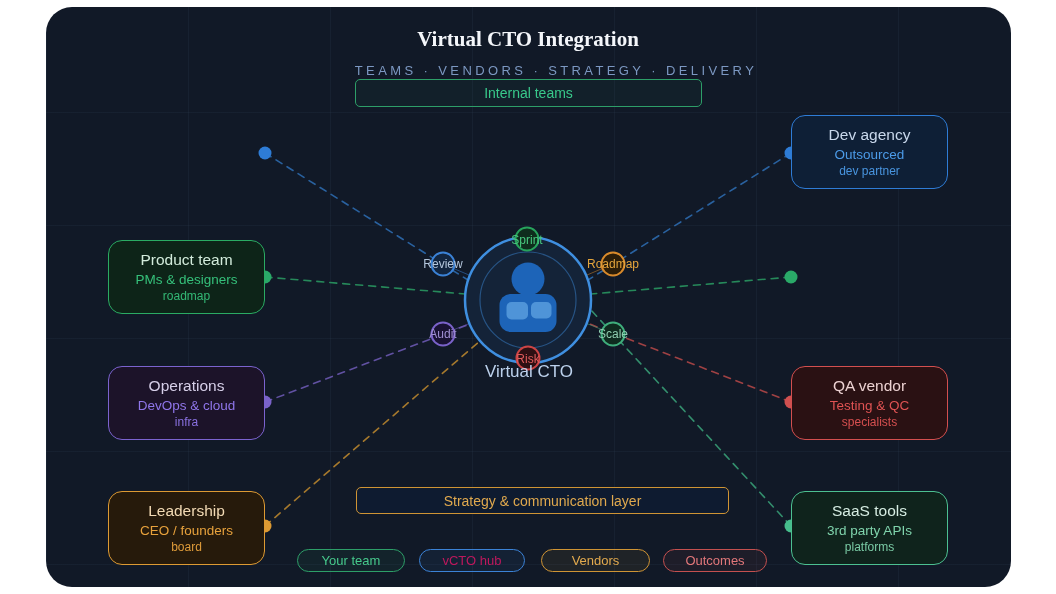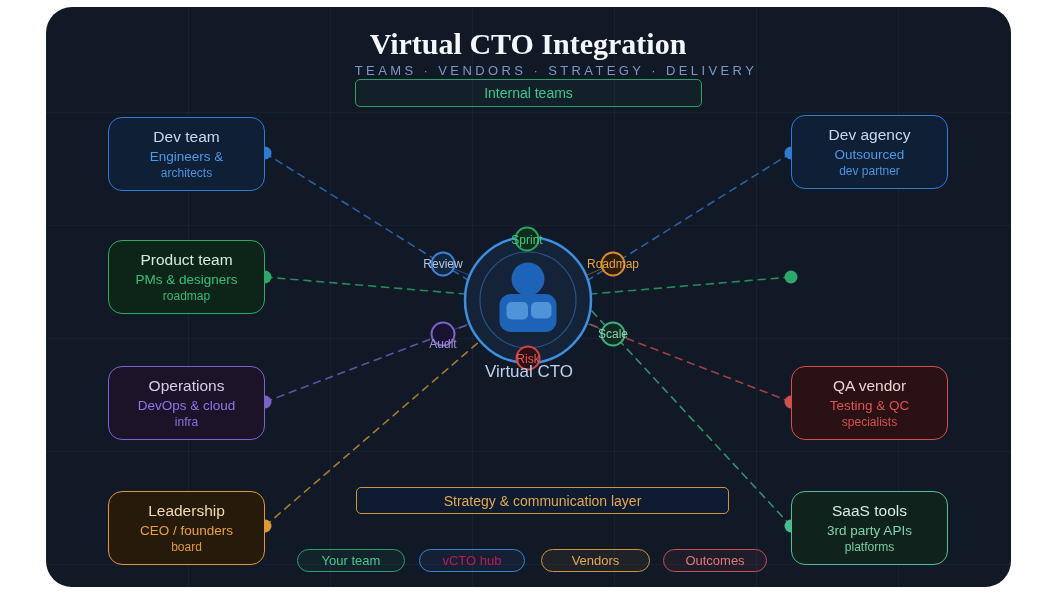--- a/index.html
+++ b/index.html
@@ -8,21 +8,21 @@
   .card{position:absolute;left:46px;top:7px;width:965px;height:580px;background:#111927;
         border-radius:26px;
         background-image:
           linear-gradient(to right, rgba(130,165,215,0.055) 1px, transparent 1px),
           linear-gradient(to bottom, rgba(130,165,215,0.05) 1px, transparent 1px);
         background-size:142px 113px;background-position:0 105px;}
   svg.layer{position:absolute;left:0;top:0;width:1056px;height:594px;}
   .abs{position:absolute;}
   .ctr{transform:translateX(-50%);}
   .title{left:528px;top:27px;font-family:"Liberation Serif",serif;font-weight:bold;
-         font-size:30px;color:#f4f6fa;white-space:nowrap;}
+         font-size:21px;color:#f4f6fa;white-space:nowrap;}
   .subtitle{left:532px;top:63px;font-size:13px;letter-spacing:3.4px;color:#7c98c2;white-space:nowrap;margin-left:24px;}
   .pill{box-sizing:border-box;display:flex;align-items:center;justify-content:center;
         border-radius:5px;font-size:14px;white-space:nowrap;}
   .banner-top{left:355px;top:79px;width:347px;height:28px;border:1.5px solid #2d9e68;
         color:#38c98b;background:rgba(36,120,84,0.08);}
   .banner-bottom{left:356px;top:487px;width:373px;height:27px;border:1.5px solid #cf9434;
         color:#e0a94e;background:#0e1b30;}
   .legend-pill{top:549px;height:23px;border-radius:12px;font-size:13px;border:1.5px solid;}
   .box{box-sizing:border-box;width:157px;height:74px;border-radius:14px;border:1.5px solid var(--bc);
        background:var(--bg);display:flex;flex-direction:column;align-items:center;
@@ -88,25 +88,20 @@
       <circle cx="443" cy="334" r="11.5" fill="#191233" stroke="#7a62c9"></circle>
       <circle cx="528" cy="358" r="11.5" fill="#2d1013" stroke="#cc4444"></circle>
       <circle cx="613" cy="334" r="11.5" fill="#0f2b1f" stroke="#3fae7c"></circle>
     </g>
   </svg>
 
   <div class="abs ctr title">Virtual CTO Integration</div>
   <div class="abs ctr subtitle">TEAMS · VENDORS · STRATEGY · DELIVERY</div>
   <div class="abs pill banner-top">Internal teams</div>
 
-  <div class="abs box" style="left:108px;top:117px;--bc:#2e7cd6;--bg:#0e1f36;--tc:#c9d8ec;--sc:#4c9be8">
-    <div class="box-title">Dev team</div>
-    <div class="box-sub">Engineers &amp;</div>
-    <div class="box-sub2">architects</div>
-  </div>
   <div class="abs box" style="left:108px;top:240px;--bc:#2aab63;--bg:#0d2418;--tc:#d3ecdc;--sc:#35c07a">
     <div class="box-title">Product team</div>
     <div class="box-sub">PMs &amp; designers</div>
     <div class="box-sub2">roadmap</div>
   </div>
   <div class="abs box" style="left:108px;top:366px;--bc:#7b63cf;--bg:#1c1329;--tc:#d6cfe8;--sc:#8f76ea">
     <div class="box-title">Operations</div>
     <div class="box-sub">DevOps &amp; cloud</div>
     <div class="box-sub2">infra</div>
   </div>
@@ -128,21 +123,21 @@
   </div>
   <div class="abs box" style="left:791px;top:491px;--bc:#4cc091;--bg:#0f231c;--tc:#d5ece2;--sc:#7fd3ac">
     <div class="box-title">SaaS tools</div>
     <div class="box-sub">3rd party APIs</div>
     <div class="box-sub2">platforms</div>
   </div>
 
   <div class="abs node-label" style="left:527px;top:240px;color:#49c97f">Sprint</div>
   <div class="abs node-label" style="left:443px;top:264px;color:#b4c6dc">Review</div>
   <div class="abs node-label" style="left:613px;top:264px;color:#e3a43c">Roadmap</div>
-  <div class="abs node-label" style="left:443px;top:344px;color:#9f8ed2">Audit</div>
+  <div class="abs node-label" style="left:443px;top:334px;color:#9f8ed2">Audit</div>
   <div class="abs node-label" style="left:528px;top:359px;color:#e05c5c">Risk</div>
   <div class="abs node-label" style="left:613px;top:334px;color:#8fcdb0">Scale</div>
 
   <div class="abs ctr hub-label">Virtual CTO</div>
 
   <div class="abs pill banner-bottom">Strategy &amp; communication layer</div>
 
   <div class="abs pill legend-pill" style="left:297px;width:108px;border-color:#2d9e68;color:#46c98c;background:rgba(45,158,104,0.08)">Your team</div>
   <div class="abs pill legend-pill" style="left:419px;width:106px;border-color:#3b82d6;color:#be185d;background:rgba(59,130,214,0.08)">vCTO hub</div>
   <div class="abs pill legend-pill" style="left:541px;width:109px;border-color:#cf9434;color:#e2aa4e;background:rgba(207,148,52,0.08)">Vendors</div>

